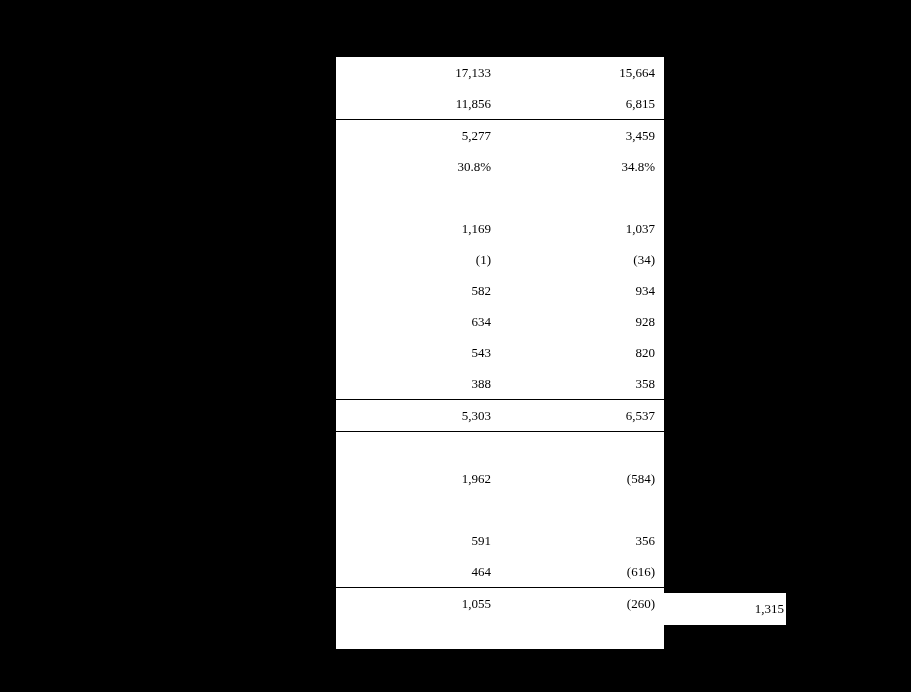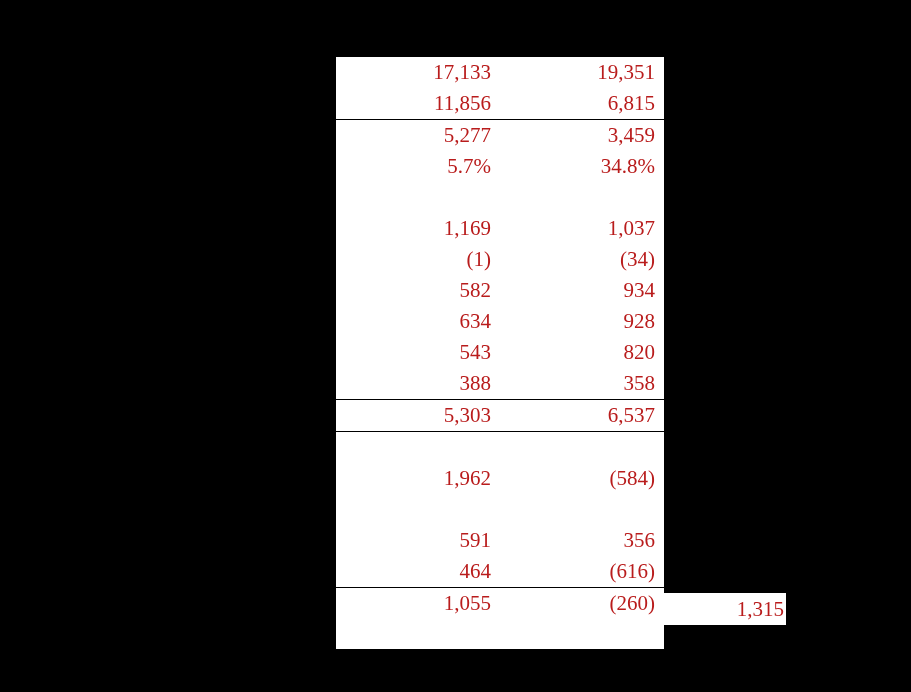--- a/index.html
+++ b/index.html
@@ -24,23 +24,23 @@
     background: #ffffff;
   }
   .row {
     display: flex;
     width: 100%;
     box-sizing: border-box;
   }
   .cell {
     box-sizing: border-box;
     text-align: right;
-    font-size: 21px;
+    font-size: 13px;
     line-height: 31px;
-    color: #b91c1c;
+    color: #000000;
     padding-right: 9px;
     white-space: nowrap;
   }
   .c1 { width: 164px; }
   .c2 { width: 164px; }
   .rule-bottom {
     border-bottom: 1px solid #000000;
   }
   .spacer {
     height: 31px;
@@ -62,35 +62,35 @@
 </style>
 </head>
 <body>
 
 <div id="page">
 
   <div class="table-block">
 
     <div class="row">
       <div class="cell c1">17,133</div>
-      <div class="cell c2">19,351</div>
+      <div class="cell c2">15,664</div>
     </div>
 
     <div class="row rule-bottom">
       <div class="cell c1">11,856</div>
       <div class="cell c2">6,815</div>
     </div>
 
     <div class="row">
       <div class="cell c1">5,277</div>
       <div class="cell c2">3,459</div>
     </div>
 
     <div class="row">
-      <div class="cell c1">5.7%</div>
+      <div class="cell c1">30.8%</div>
       <div class="cell c2">34.8%</div>
     </div>
 
     <div class="row spacer">
       <div class="cell c1"></div>
       <div class="cell c2"></div>
     </div>
 
     <div class="row">
       <div class="cell c1">1,169</div>

